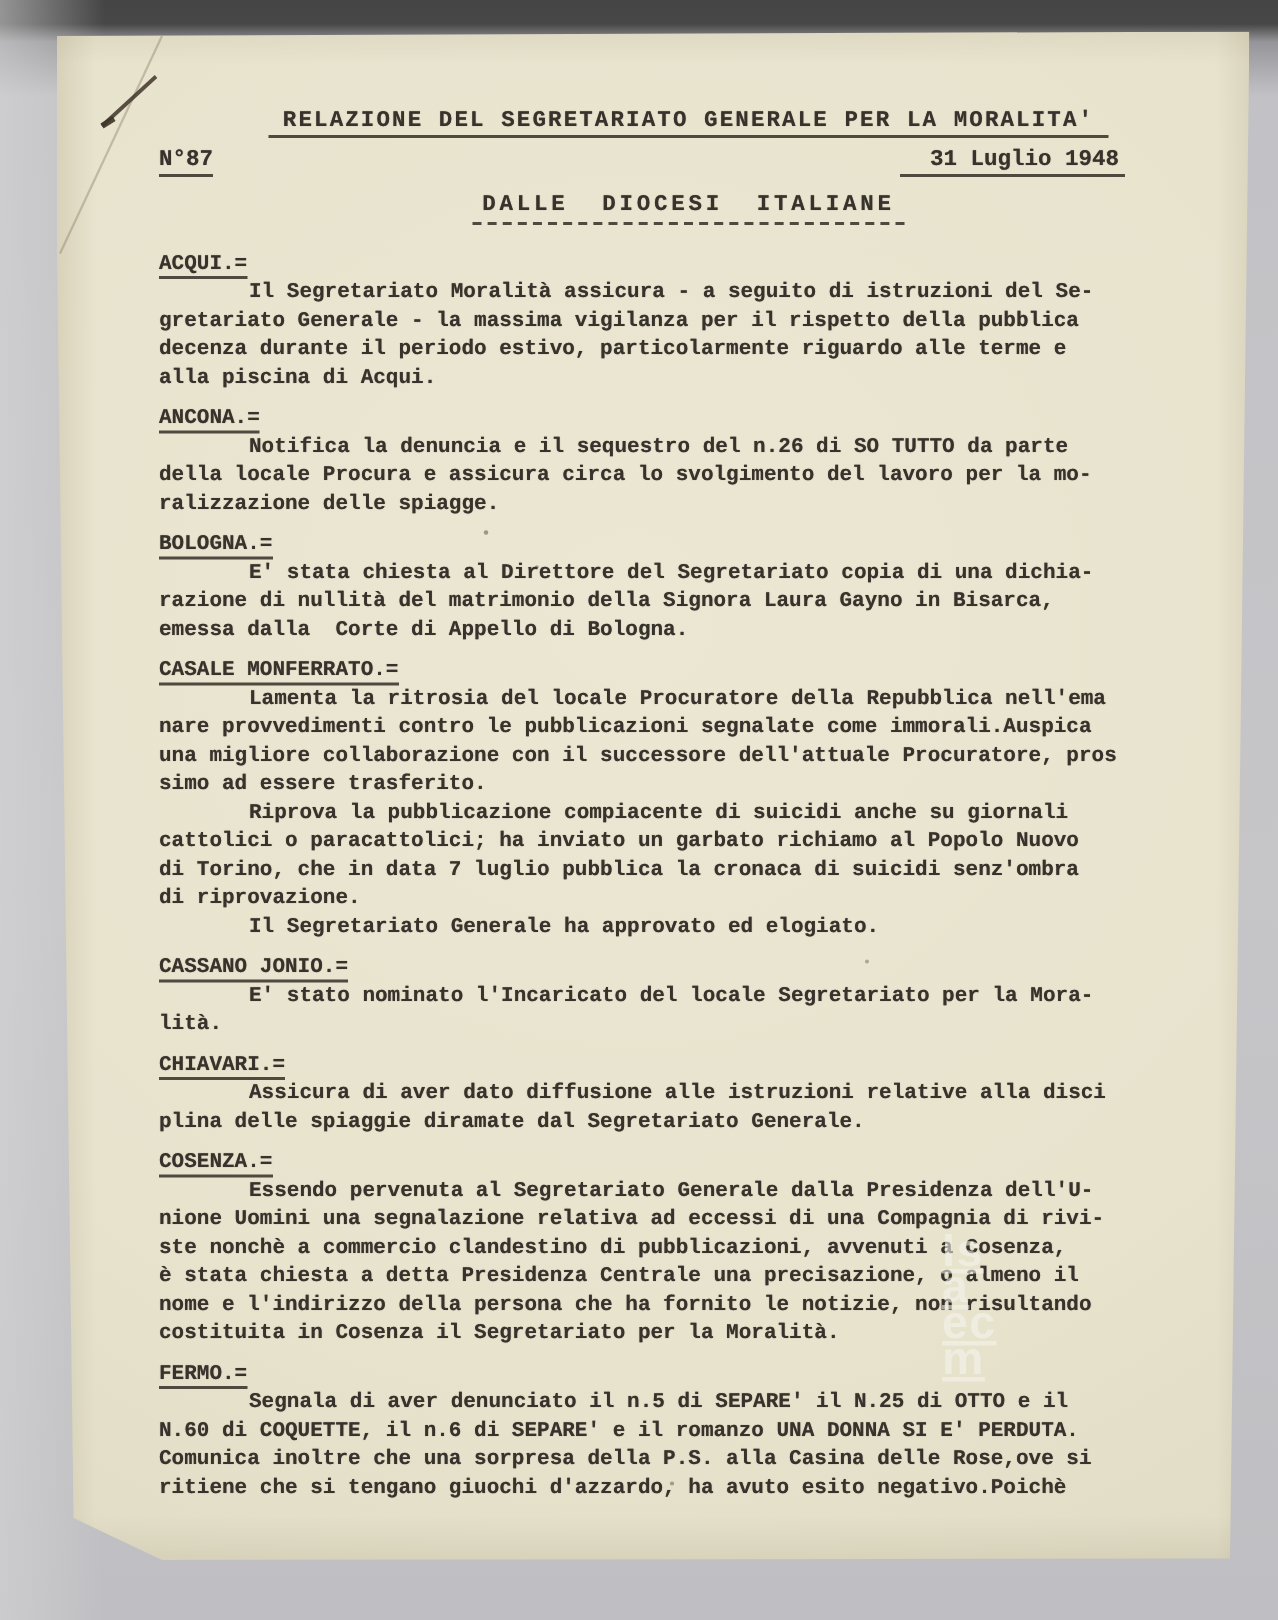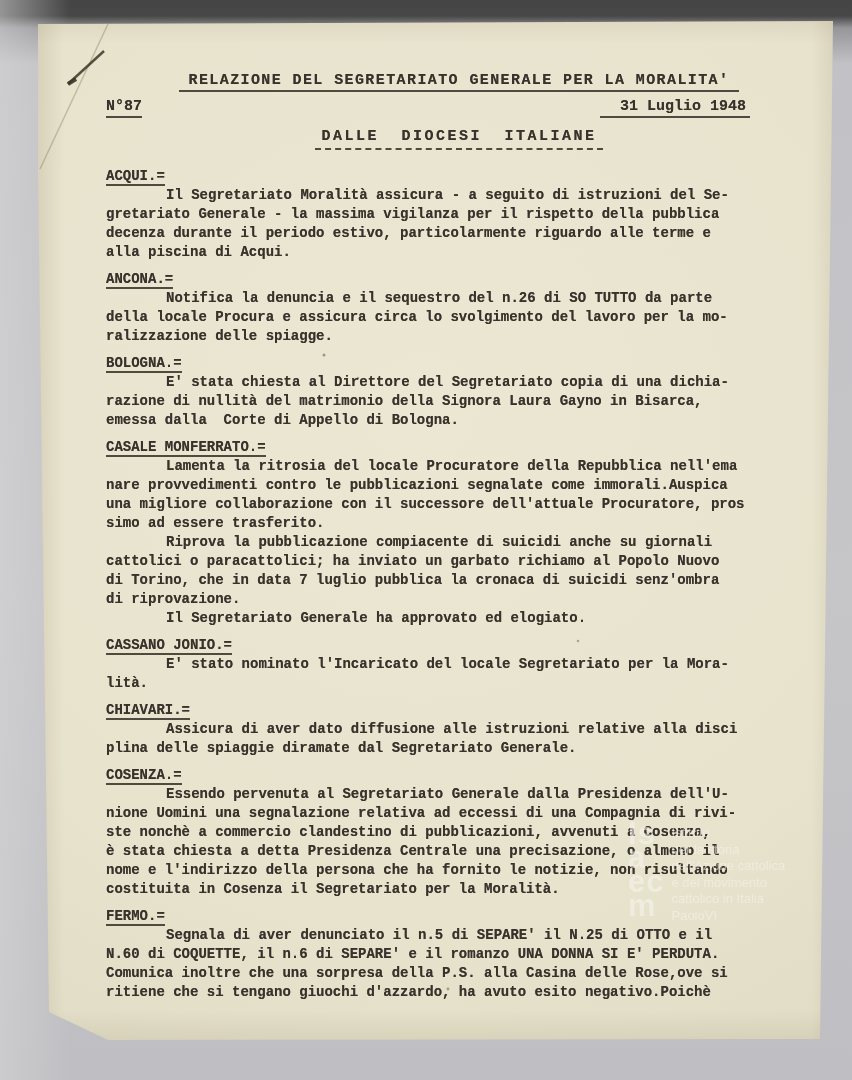--- a/index.html
+++ b/index.html
@@ -59,21 +59,21 @@
   .doc-section:first-child{ margin-top:0; }
   .section-heading{ margin:0;font-size:14px;font-weight:700; }
   .section-heading .u-solid{ padding-bottom:0; }
   .para{ margin:0;white-space:pre-wrap;text-indent:60px; }
 
   .watermark{
     position:absolute;left:590px;top:801px;z-index:6;display:flex;gap:7px;
     font-family:"Liberation Sans","DejaVu Sans",sans-serif;
     color:rgba(244,243,238,.58);pointer-events:none;
   }
-  .wm-monogram{ font-size:31px;font-weight:700;line-height:24px;letter-spacing:1px; }
+  .wm-monogram{ font-size:31px;font-weight:700;line-height:24px;letter-spacing:1px;text-decoration:underline; }
   .wm-text{ font-size:13px;line-height:16.5px;padding-top:3px;white-space:nowrap; }
 </style>
 </head>
 <body>
 
 <div class="photo">
   <div class="paper">
 
     <svg class="marks" width="795" height="1019">
       <line x1="70" y1="3" x2="2" y2="148" stroke="rgba(120,108,82,0.35)" stroke-width="1.5"></line>
@@ -172,24 +172,16 @@
 </div>
     </div>
 
     <div class="watermark">
       <div class="wm-monogram">
           <div>Is</div>
           <div>a</div>
           <div>ec</div>
           <div>m</div>
         </div>
-      <div class="wm-text">
-          <div>Istituto</div>
-          <div>per la storia</div>
-          <div>dell'Azione cattolica</div>
-          <div>e del movimento</div>
-          <div>cattolico in Italia</div>
-          <div>PaoloVI</div>
-        </div>
     </div>
 
   </div>
 </div>
 
 </body></html>

